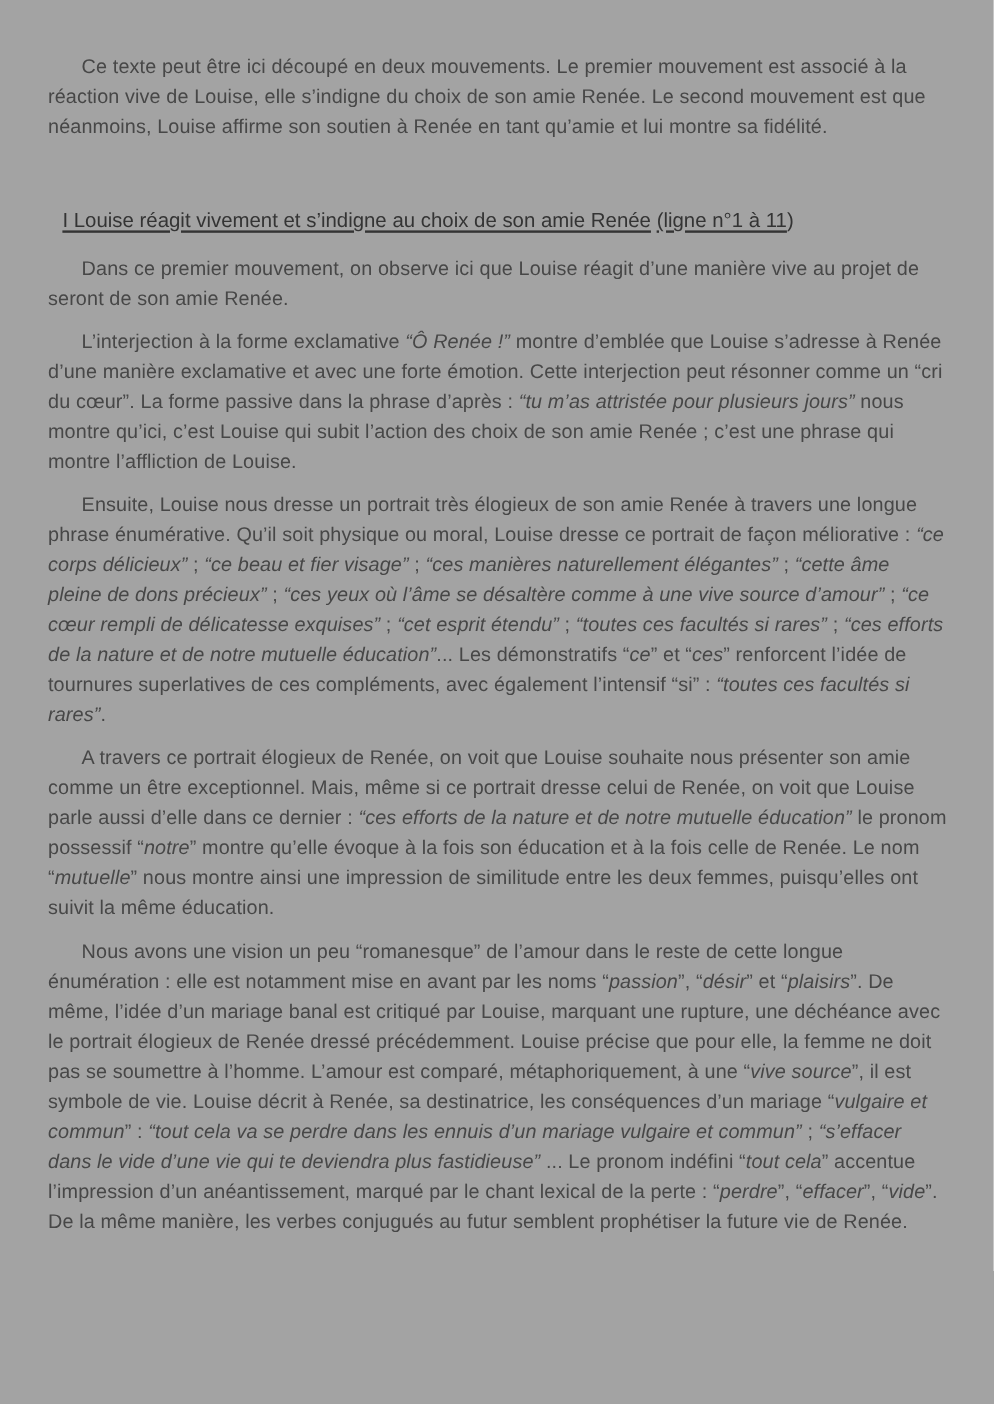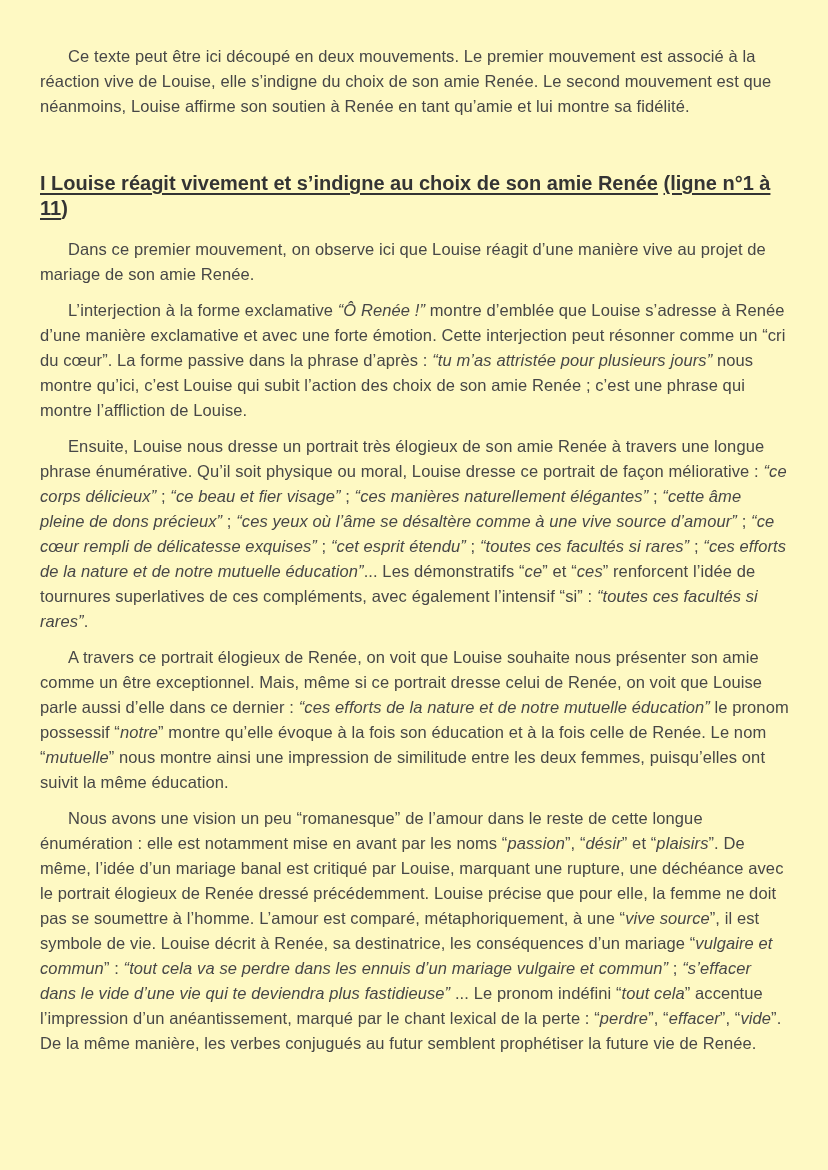--- a/index.html
+++ b/index.html
@@ -11,21 +11,21 @@
     width: 828px;
     height: 1170px;
     overflow: hidden;
     font-family: "Liberation Sans", sans-serif;
   }
   .page {
     box-sizing: border-box;
     width: 828px;
     height: 1170px;
     padding: 44px 38px 0 40px;
-    background: #fef9c3;
+    background: #a3a3a3;
   }
   .para {
     width: 750px;
     margin: 0 0 11px 0;
     font-size: 16.5px;
     line-height: 25px;
     color: #474747;
     text-indent: 28px;
     letter-spacing: 0.1px;
   }
@@ -35,44 +35,44 @@
     width: 750px;
     margin: 0 0 21px 0;
     font-size: 17px;
     line-height: 25px;
     font-weight: 700;
     font-style: italic;
     color: #343434;
   }
   .h-underline {
     width: 750px;
-    margin: 0 0 16px 0;
-    font-size: 20px;
+    margin: 0 0 16px 12px;
+    font-size: 17px;
     line-height: 25px;
-    font-weight: 700;
+    font-weight: 400;
     font-style: normal;
     color: #343434;
   }
   .it { font-style: italic; text-align: center; }
   .ul {
     text-decoration: underline;
     text-decoration-thickness: 1.5px;
     text-underline-offset: 3px;
   }
 </style>
 </head>
 <body>
 
 <main class="page">
   <p class="para mb-xl"><span>Ce texte peut être ici découpé en deux mouvements. Le premier mouvement est associé à la réaction vive de Louise, elle s’indigne du choix de son amie Renée. Le second mouvement est que néanmoins, Louise affirme son soutien à Renée en tant qu’amie et lui montre sa fidélité.</span></p>
 
 
   <h3 class="h-underline"><span class="ul">I Louise réagit vivement et s’indigne au choix de son amie Renée</span><span> </span><span class="ul">(ligne n°1 à 11</span><span>)</span></h3>
 
-  <p class="para"><span>Dans ce premier mouvement, on observe ici que Louise réagit d’une manière vive au projet de mariage de son amie Renée.</span></p>
+  <p class="para"><span>Dans ce premier mouvement, on observe ici que Louise réagit d’une manière vive au projet de seront de son amie Renée.</span></p>
 
   <p class="para"><span>L’interjection à la forme exclamative </span><span class="it">“Ô Renée !”</span><span> montre d’emblée que Louise s’adresse à Renée d’une manière exclamative et avec une forte émotion. Cette interjection peut résonner comme un “cri du cœur”. La forme passive dans la phrase d’après : </span><span class="it">“tu m’as attristée pour plusieurs jours”</span><span> nous montre qu’ici, c’est Louise qui subit l’action des choix de son amie Renée ; c’est une phrase qui montre l’affliction de Louise.</span></p>
 
   <p class="para"><span>Ensuite, Louise nous dresse un portrait très élogieux de son amie Renée à travers une longue phrase énumérative. Qu’il soit physique ou moral, Louise dresse ce portrait de façon méliorative : </span><span class="it">“ce corps délicieux”</span><span> ; </span><span class="it">“ce beau et fier visage”</span><span> ; </span><span class="it">“ces manières naturellement élégantes”</span><span> ; </span><span class="it">“cette âme pleine de dons précieux”</span><span> ; </span><span class="it">“ces yeux où l’âme se désaltère comme à une vive source d’amour”</span><span> ; </span><span class="it">“ce cœur rempli de délicatesse exquises”</span><span> ; </span><span class="it">“cet esprit étendu”</span><span> ; </span><span class="it">“toutes ces facultés si rares”</span><span> ; </span><span class="it">“ces efforts de la nature et de notre mutuelle éducation”</span><span>...  Les démonstratifs “</span><span class="it">ce</span><span>” et “</span><span class="it">ces</span><span>” renforcent l’idée de tournures superlatives de ces compléments, avec également l’intensif “si” : </span><span class="it">“toutes ces facultés si rares”</span><span>.</span></p>
 
   <p class="para"><span>A travers ce portrait élogieux de Renée, on voit que Louise souhaite nous présenter son amie comme un être exceptionnel. Mais, même si ce portrait dresse celui de Renée, on voit que Louise parle aussi d’elle dans ce dernier : </span><span class="it">“ces efforts de la nature et de notre mutuelle éducation”</span><span> le pronom possessif “</span><span class="it">notre</span><span>” montre qu’elle évoque à la fois son éducation et à la fois celle de Renée. Le nom “</span><span class="it">mutuelle</span><span>” nous montre ainsi une impression de similitude entre les deux femmes, puisqu’elles ont suivit la même éducation.</span></p>
 
   <p class="para mb-lg"><span>Nous avons une vision un peu “romanesque” de l’amour dans le reste de cette longue énumération : elle est notamment mise en avant par les noms “</span><span class="it">passion</span><span>”, “</span><span class="it">désir</span><span>” et “</span><span class="it">plaisirs</span><span>”. De même, l’idée d’un mariage banal est critiqué par Louise, marquant une rupture, une déchéance avec le portrait élogieux de Renée dressé précédemment. Louise précise que pour elle, la femme ne doit pas se soumettre à l’homme. L’amour est comparé, métaphoriquement, à une “</span><span class="it">vive source</span><span>”, il est symbole de vie. Louise décrit à Renée, sa destinatrice, les conséquences d’un mariage “</span><span class="it">vulgaire et commun</span><span>” : </span><span class="it">“tout cela va se perdre dans les ennuis d’un mariage vulgaire et commun”</span><span> ; </span><span class="it">“s’effacer dans le vide d’une vie qui te deviendra plus fastidieuse”</span><span> ... Le pronom indéfini “</span><span class="it">tout cela</span><span>” accentue l’impression d’un anéantissement, marqué par le chant lexical de la perte : “</span><span class="it">perdre</span><span>”, “</span><span class="it">effacer</span><span>”, “</span><span class="it">vide</span><span>”. De la même manière, les verbes conjugués au futur semblent prophétiser la future vie de Renée.</span></p>
 
 </main>

